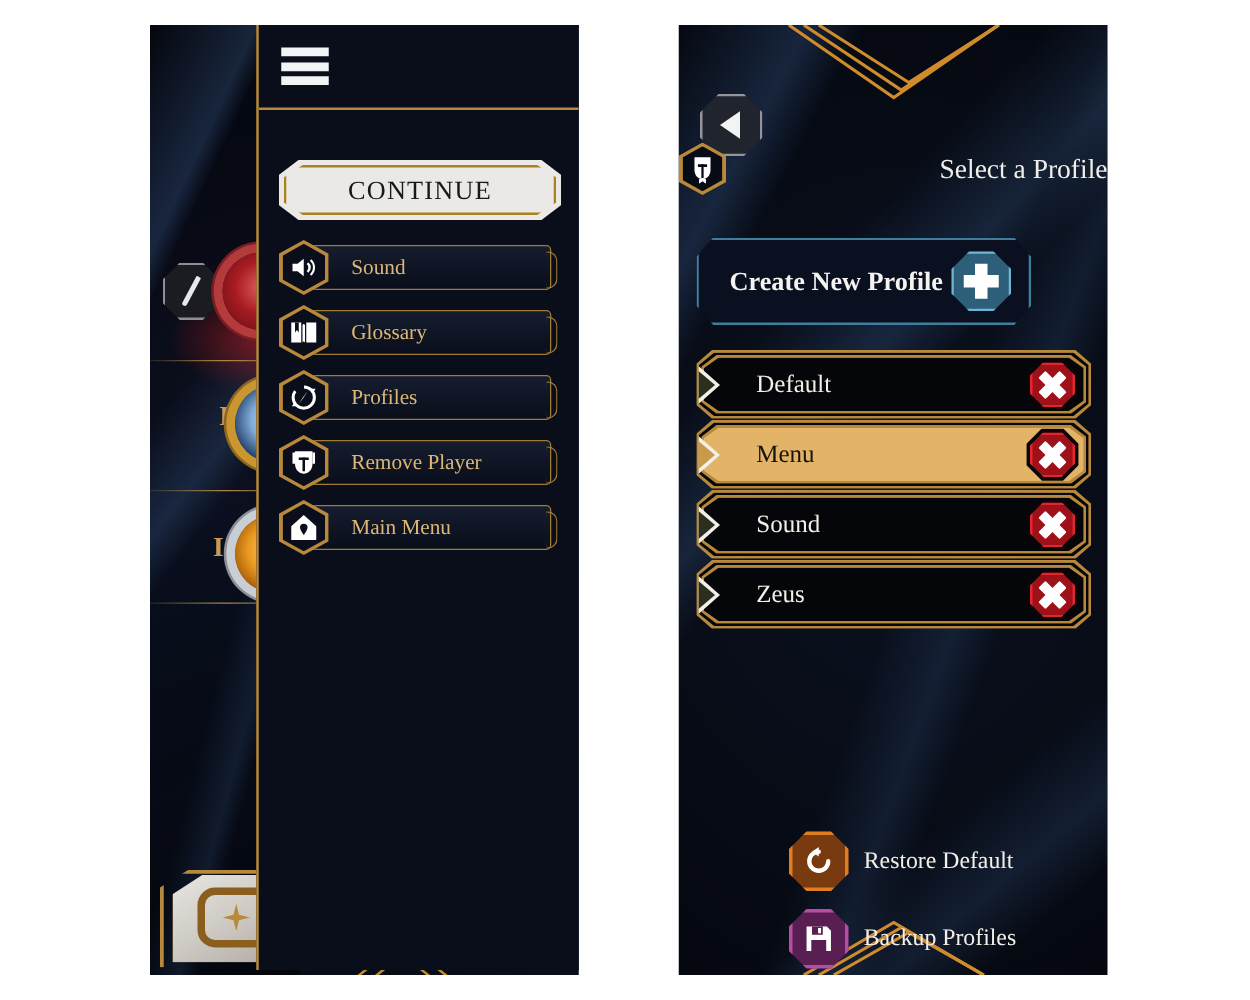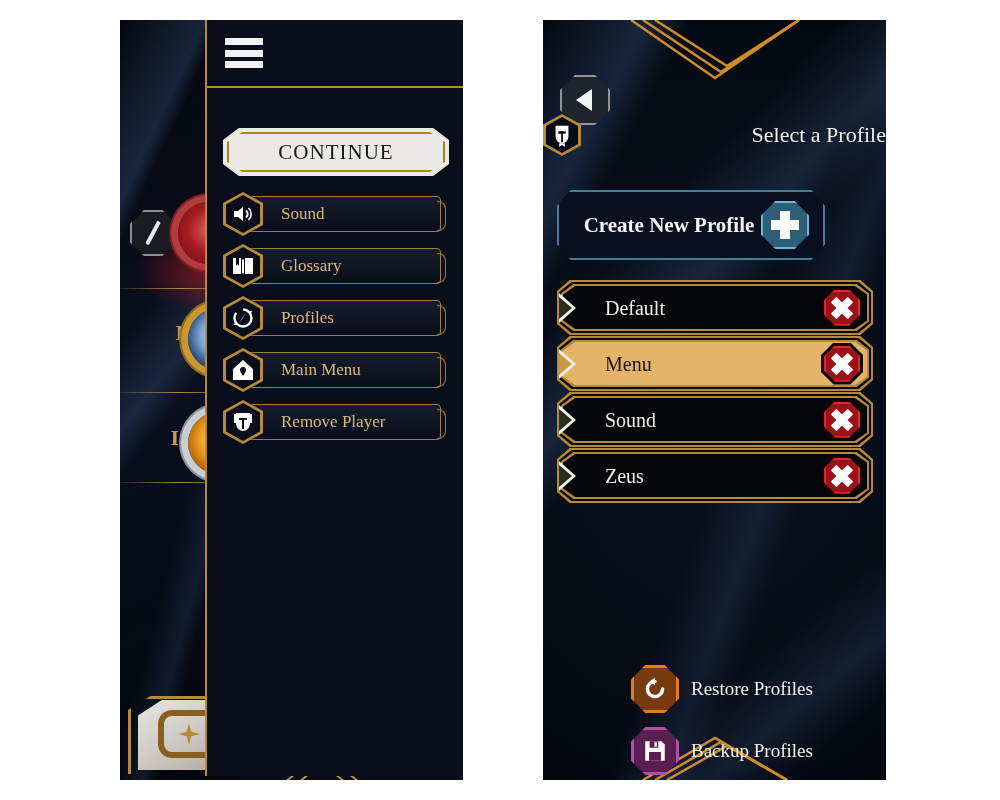--- a/index.html
+++ b/index.html
@@ -536,51 +536,51 @@
             <div class="mi-hex-in">
               <svg class="ico-svg" width="24" height="24" viewBox="0 0 24 24">
                 <circle cx="12" cy="12" r="8.5" stroke="#ffffff" stroke-width="2.4" fill="none" stroke-dasharray="32 8"></circle>
                 <path d="M15 7l-3.5 5.5L8 17l3.6-5.4z" fill="#ffffff"></path>
                 <path d="M4.5 16l-2 3h4z" fill="#ffffff"></path>
                 <path d="M19.5 8l2-3h-4z" fill="#ffffff"></path>
               </svg>
             </div>
           </div>
           <span class="mi-label">Profiles</span>
-        </div>
-
-        <div class="menu-item">
-          <div class="mi-pill"></div>
-          <div class="mi-hex">
-            <div class="mi-hex-in">
-              <svg class="ico-svg" width="24" height="24" viewBox="0 0 24 24">
-                <path d="M12 2L22 11v11H2V11z" fill="#ffffff"></path>
-                <path d="M12 9a3 3 0 0 1 3 3c0 2-3 6-3 6s-3-4-3-6a3 3 0 0 1 3-3z" fill="#0a0e1b"></path>
-              </svg>
-            </div>
-          </div>
-          <span class="mi-label">Main Menu</span>
         </div>
 
         <div class="menu-item">
           <div class="mi-pill"></div>
           <div class="mi-hex">
             <div class="mi-hex-in">
               <svg class="ico-svg" width="24" height="24" viewBox="0 0 24 24">
                 <path d="M5 3h14v10c0 5-3.5 8-7 8s-7-3-7-8z" fill="#ffffff"></path>
                 <path d="M11 8h2v11h-2z" fill="#0a0e1b"></path>
                 <path d="M8 8h8v2H8z" fill="#0a0e1b"></path>
                 <path d="M3 4h2v9H3z" fill="#ffffff"></path>
                 <path d="M19 4h2v9h-2z" fill="#ffffff"></path>
               </svg>
             </div>
           </div>
           <span class="mi-label">Remove Player</span>
         </div>
 
+        <div class="menu-item">
+          <div class="mi-pill"></div>
+          <div class="mi-hex">
+            <div class="mi-hex-in">
+              <svg class="ico-svg" width="24" height="24" viewBox="0 0 24 24">
+                <path d="M12 2L22 11v11H2V11z" fill="#ffffff"></path>
+                <path d="M12 9a3 3 0 0 1 3 3c0 2-3 6-3 6s-3-4-3-6a3 3 0 0 1 3-3z" fill="#0a0e1b"></path>
+              </svg>
+            </div>
+          </div>
+          <span class="mi-label">Main Menu</span>
+        </div>
+
       </div>
     </div>
   </div>
 
   <div class="right-panel">
 
     <svg class="chevron-top" viewBox="0 0 343 70">
       <path d="M88 0 L172 58 L256 0" stroke="#d08c2c" stroke-width="2.5" fill="none"></path>
       <path d="M100 0 L178 52 L256 0" stroke="#d08c2c" stroke-width="2.5" fill="none"></path>
       <path d="M112 0 L184 46 L256 0" stroke="#d08c2c" stroke-width="2.5" fill="none"></path>
@@ -680,21 +680,21 @@
 
     <div class="bottom-actions">
 
       <div class="action-row">
         <div class="action-oct restore">
           <svg class="ico-svg" width="26" height="26" viewBox="0 0 24 24">
             <path d="M12 5a7 7 0 1 0 7 7" stroke="#ffffff" stroke-width="3.2" fill="none" stroke-linecap="round"></path>
             <path d="M12 1.5v7l-5-3.5z" fill="#ffffff"></path>
           </svg>
         </div>
-        <span class="action-label">Restore Profiles</span>
+        <span class="action-label">Restore Default</span>
       </div>
 
       <div class="action-row">
         <div class="action-oct backup">
           <svg class="ico-svg" width="26" height="26" viewBox="0 0 24 24">
             <path d="M3 3h15l3 3v15H3z" fill="#ffffff"></path>
             <path d="M7 3h8v6H7z" fill="#5a1f52"></path>
             <path d="M11.5 4h2.2v4h-2.2z" fill="#ffffff"></path>
             <path d="M6.5 13h11v8h-11z" fill="#5a1f52"></path>
           </svg>

